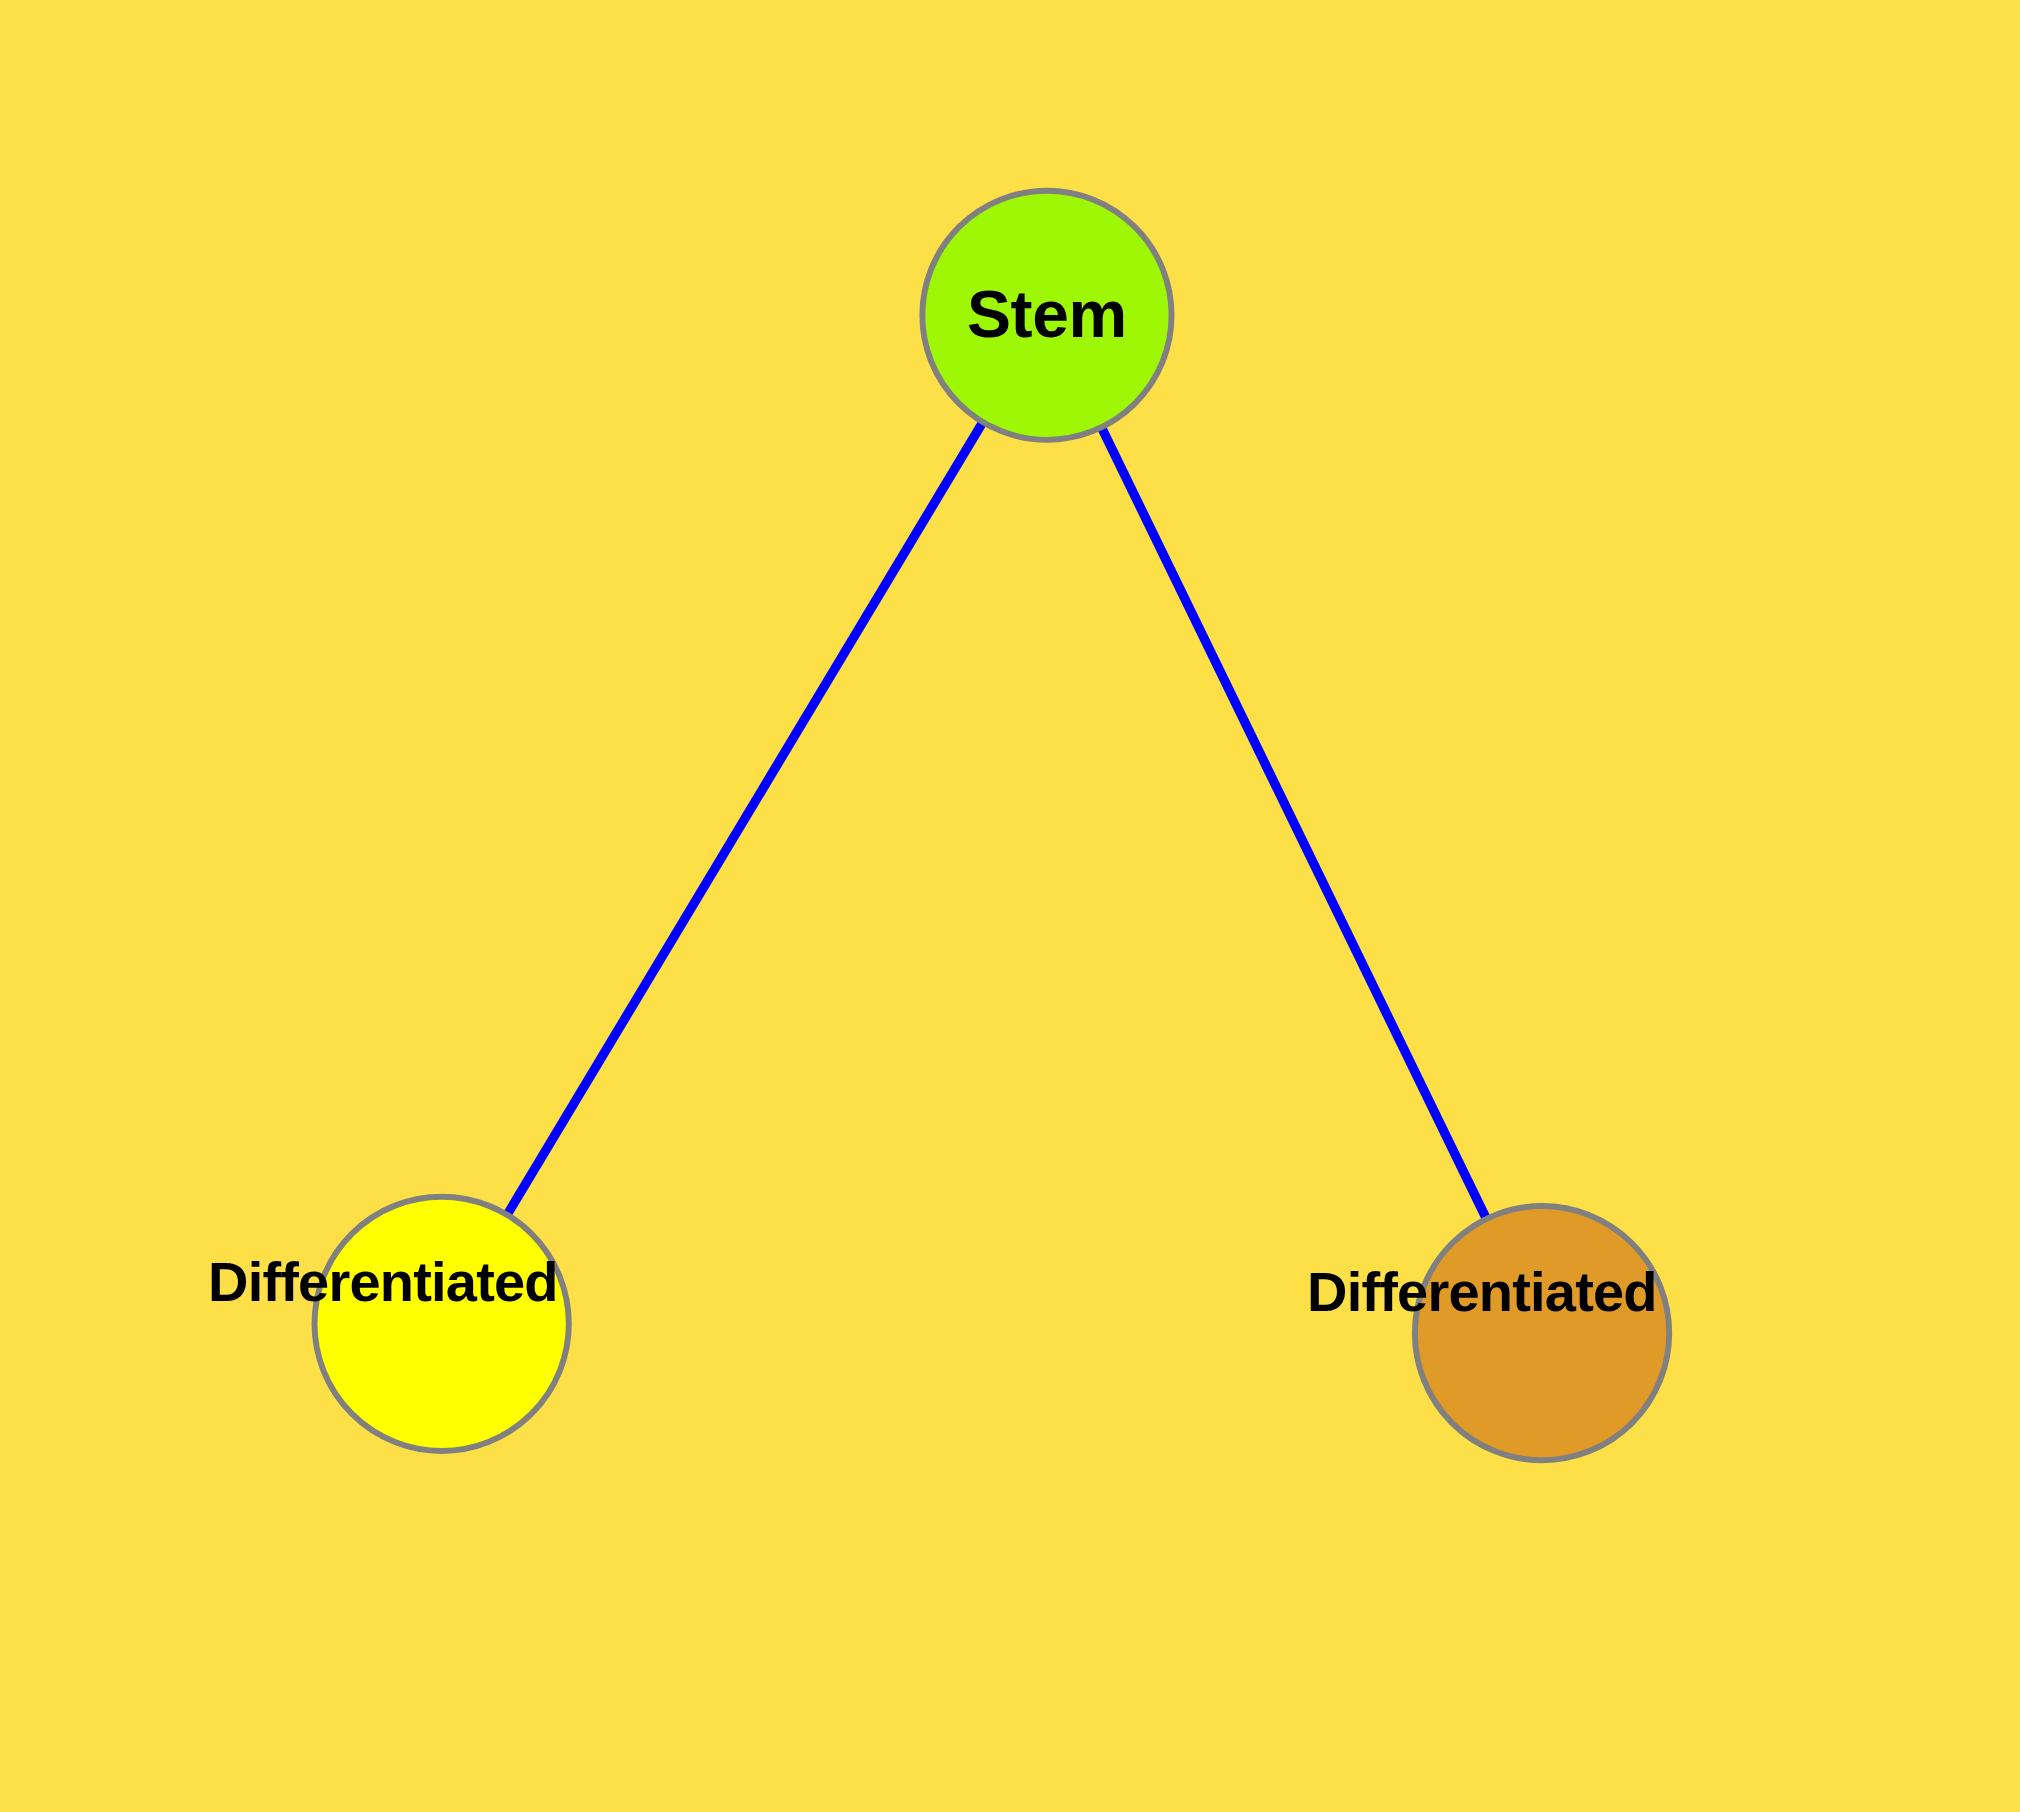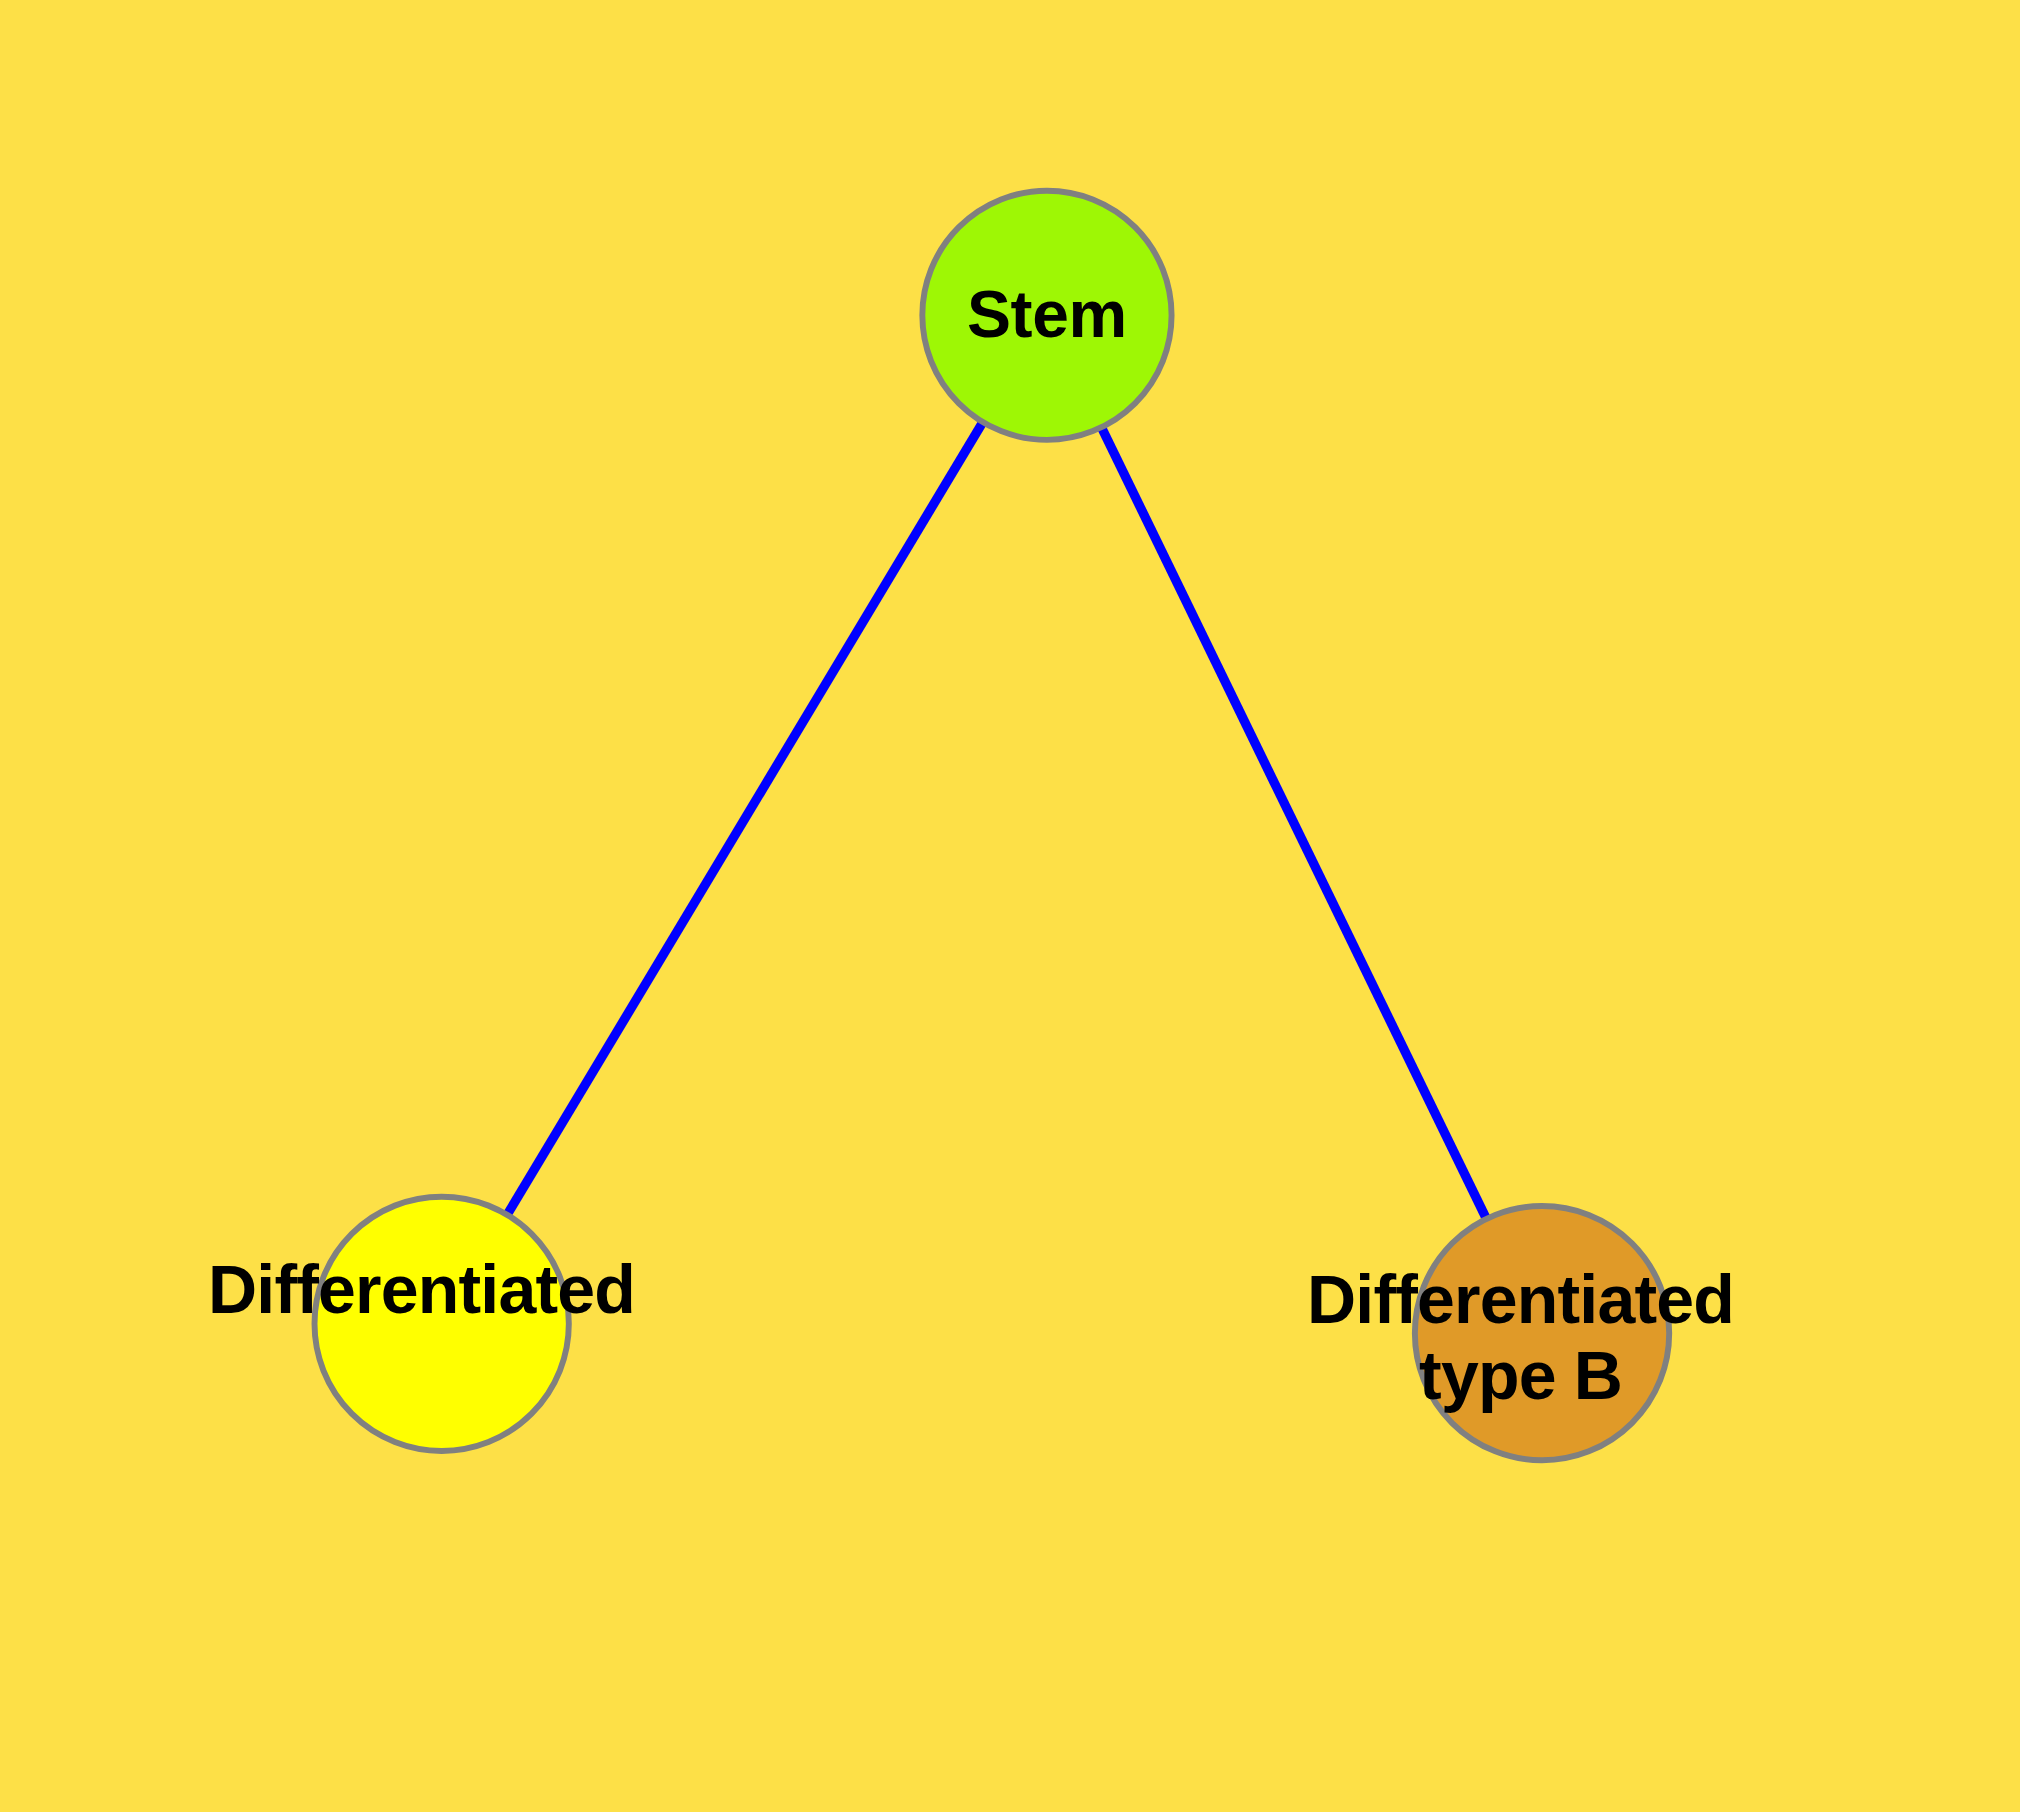--- a/index.html
+++ b/index.html
@@ -32,21 +32,21 @@
     text-align: center;
     line-height: 1.12;
     pointer-events: none;
     -webkit-font-smoothing: antialiased;
   }
   .label-inside {
     font-size: 66px;
     letter-spacing: -0.4px;
   }
   .label-overlay {
-    font-size: 68px;
+    font-size: 56px;
     letter-spacing: -0.8px;
   }
   .label-line { display: block; }
 </style>
 </head>
 <body>
 
 <div id="canvas" style="width: 2021px; height: 1812px; background: #fde047;">
 
   <svg id="graph-svg" viewBox="0 0 2384 2138" preserveAspectRatio="none" xmlns="http://www.w3.org/2000/svg">
@@ -64,17 +64,16 @@
   <div class="node-label-text label-inside" style="color: rgb(0, 0, 0); left: 967px; top: 278px;">
       <span class="label-line">Stem</span>
     </div>
 
   <div class="node-label-text label-overlay" style="color: rgb(0, 0, 0); left: 208px; top: 1251px;">
       <span class="label-line">Differentiated</span>
     </div>
 
   <div class="node-label-text label-overlay" style="color: rgb(0, 0, 0); left: 1307px; top: 1261px;">
       <span class="label-line">Differentiated</span>
-      <span class="label-line">type B</span>
     </div>
 
 </div>
 
 
 </body></html>

